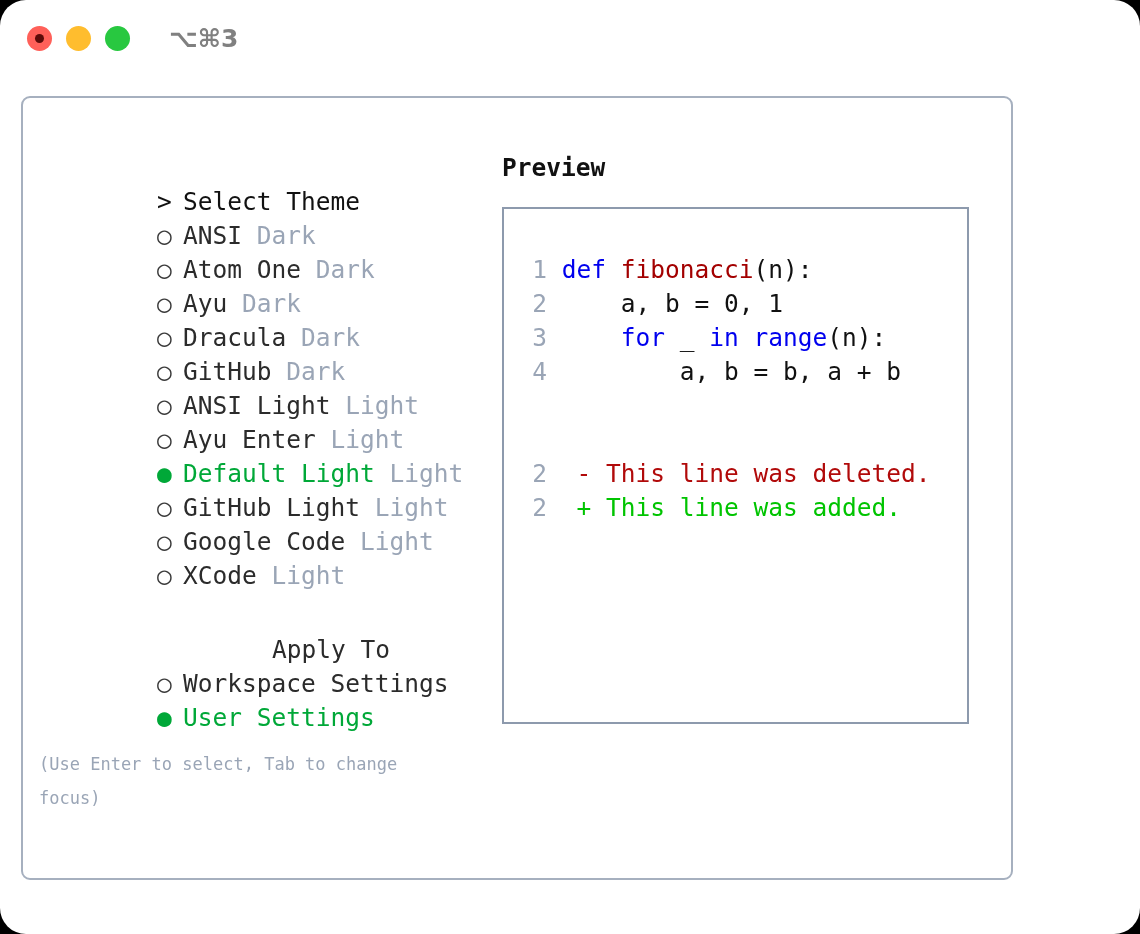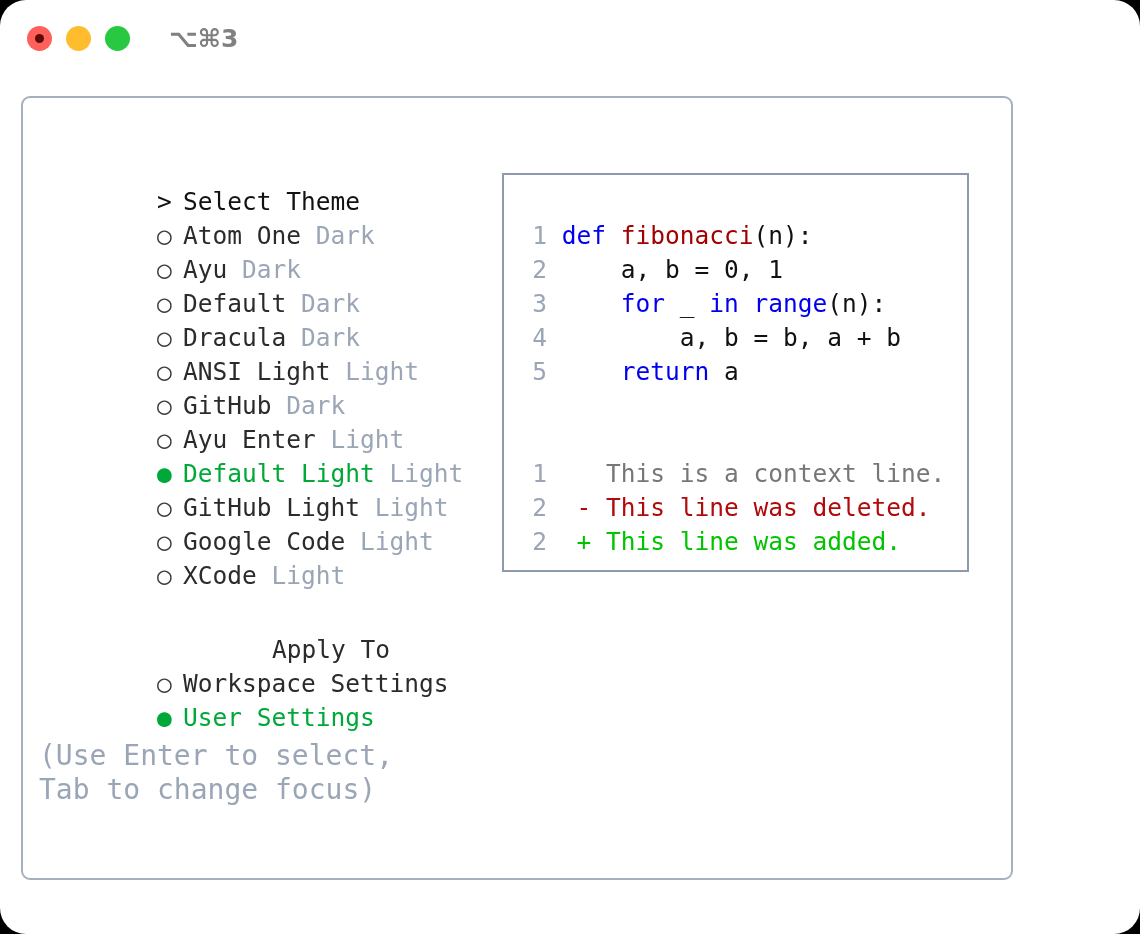--- a/index.html
+++ b/index.html
@@ -125,46 +125,46 @@
     white-space: pre;
     color: #2b2b2b;
     text-align: center;
   }
   .section-head .marker { display: inline-block; width: 26px; }
 
   .spacer-lg { height: 40px; }
   .spacer-sm { height: 34px; }
 
   .hint {
-    font-size: 28px;
+    font-size: 17px;
     line-height: 34px;
     color: #9aa5b6;
     width: 412px;
-    margin-top: 4px;
+    margin-top: 12px;
     white-space: normal;
   }
 
   
   .right-col {
     position: absolute;
     left: 479px;
     top: 53px;
     width: 490px;
   }
   .preview-title {
     font-size: 24.5px;
     line-height: 34px;
     font-weight: bold;
     color: #111111;
     white-space: pre;
   }
   .preview-box {
     margin-top: 22px;
     width: 467px;
-    height: 399px;
+    height: 517px;
     border: 2px solid #8d9aad;
     box-sizing: border-box;
     background: #ffffff;
     position: relative;
   }
   .code {
     position: absolute;
     left: 14px;
     top: 44px;
     font-size: 24.5px;
@@ -204,43 +204,43 @@
   </div>
 
   <div class="panel">
 
     <div class="left-col">
 
       <div class="row header-row">
         <span class="marker">&gt;</span><span>Select Theme</span>
       </div>
 
+      <div class="row">
+        <span class="marker">○</span><span>ANSI</span><span class="mode-tag"> <span>Dark</span></span>
+      </div>
 
       <div class="row">
         <span class="marker">○</span><span>Atom One</span><span class="mode-tag"> <span>Dark</span></span>
       </div>
 
       <div class="row">
         <span class="marker">○</span><span>Ayu</span><span class="mode-tag"> <span>Dark</span></span>
       </div>
 
-      <div class="row">
-        <span class="marker">○</span><span>Default</span><span class="mode-tag"> <span>Dark</span></span>
-      </div>
 
       <div class="row">
         <span class="marker">○</span><span>Dracula</span><span class="mode-tag"> <span>Dark</span></span>
       </div>
 
       <div class="row">
+        <span class="marker">○</span><span>GitHub</span><span class="mode-tag"> <span>Dark</span></span>
+      </div>
+
+      <div class="row">
         <span class="marker">○</span><span>ANSI Light</span><span class="mode-tag"> <span>Light</span></span>
-      </div>
-
-      <div class="row">
-        <span class="marker">○</span><span>GitHub</span><span class="mode-tag"> <span>Dark</span></span>
       </div>
 
       <div class="row">
         <span class="marker">○</span><span>Ayu Enter</span><span class="mode-tag"> <span>Light</span></span>
       </div>
 
       <div class="row selected">
         <span class="marker">●</span><span>Default Light</span><span class="mode-tag"> <span>Light</span></span>
       </div>
 
@@ -269,38 +269,37 @@
       <div class="row selected">
         <span class="marker">●</span><span>User Settings</span>
       </div>
 
       <div class="spacer-sm"></div>
 
       <div class="hint">(Use Enter to select, Tab to change focus)</div>
     </div>
 
     <div class="right-col">
+      <div class="preview-title">Preview</div>
 
       <div class="preview-box">
         <div class="code">
 
           <div class="cline"><span class="ln">1</span> <span class="tok-kw">def </span><span class="tok-fn">fibonacci</span><span class="tok-pl">(n):</span></div>
 
           <div class="cline"><span class="ln">2</span> <span class="tok-pl">    a, b = 0, 1</span></div>
 
           <div class="cline"><span class="ln">3</span> <span class="tok-pl">    </span><span class="tok-kw">for</span><span class="tok-pl"> _ </span><span class="tok-kw">in range</span><span class="tok-pl">(n):</span></div>
 
           <div class="cline"><span class="ln">4</span> <span class="tok-pl">        a, b = b, a + b</span></div>
 
-          <div class="cline"><span class="ln">5</span> <span class="tok-pl">    </span><span class="tok-kw">return</span><span class="tok-pl"> a</span></div>
 
           <div class="blank-line"></div>
           <div class="blank-line"></div>
 
-          <div class="cline"><span class="ln">1</span>  <span class="diff-ctx"> </span><span class="diff-ctx"> This is a context line.</span></div>
 
           <div class="cline"><span class="ln">2</span>  <span class="diff-del">-</span><span class="diff-del"> This line was deleted.</span></div>
 
           <div class="cline"><span class="ln">2</span>  <span class="diff-add">+</span><span class="diff-add"> This line was added.</span></div>
 
         </div>
       </div>
     </div>
 
   </div>

